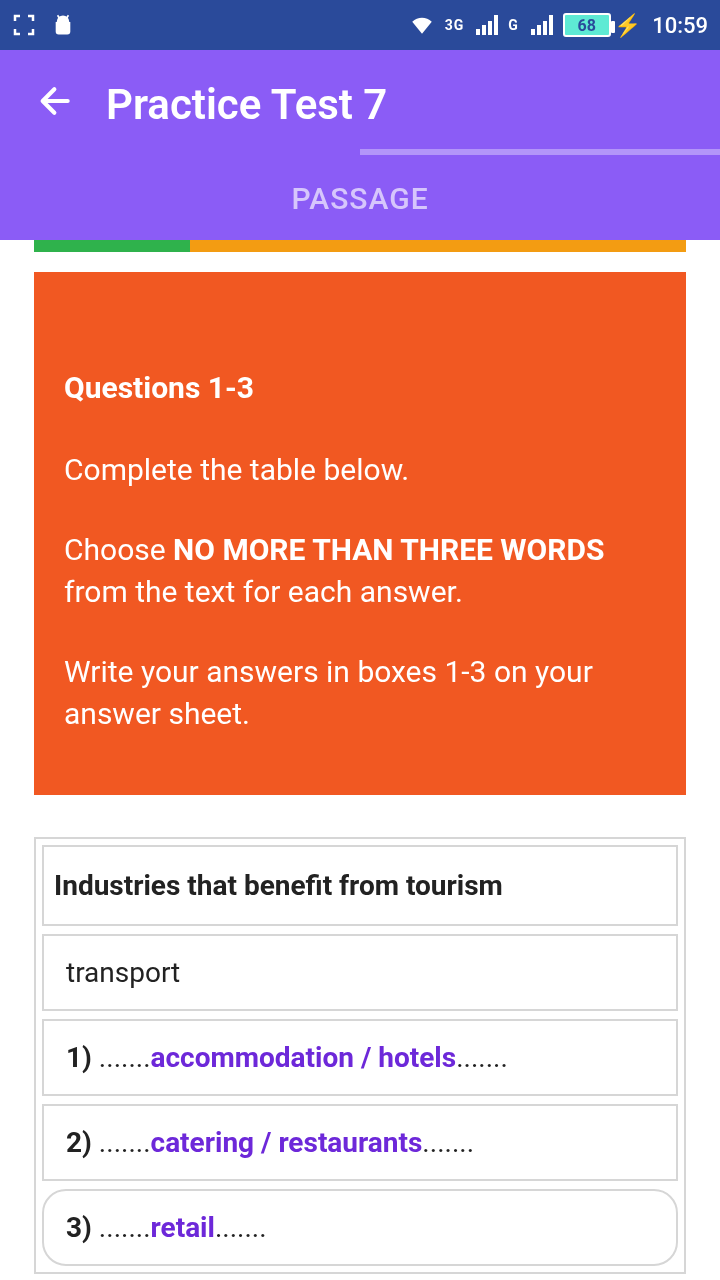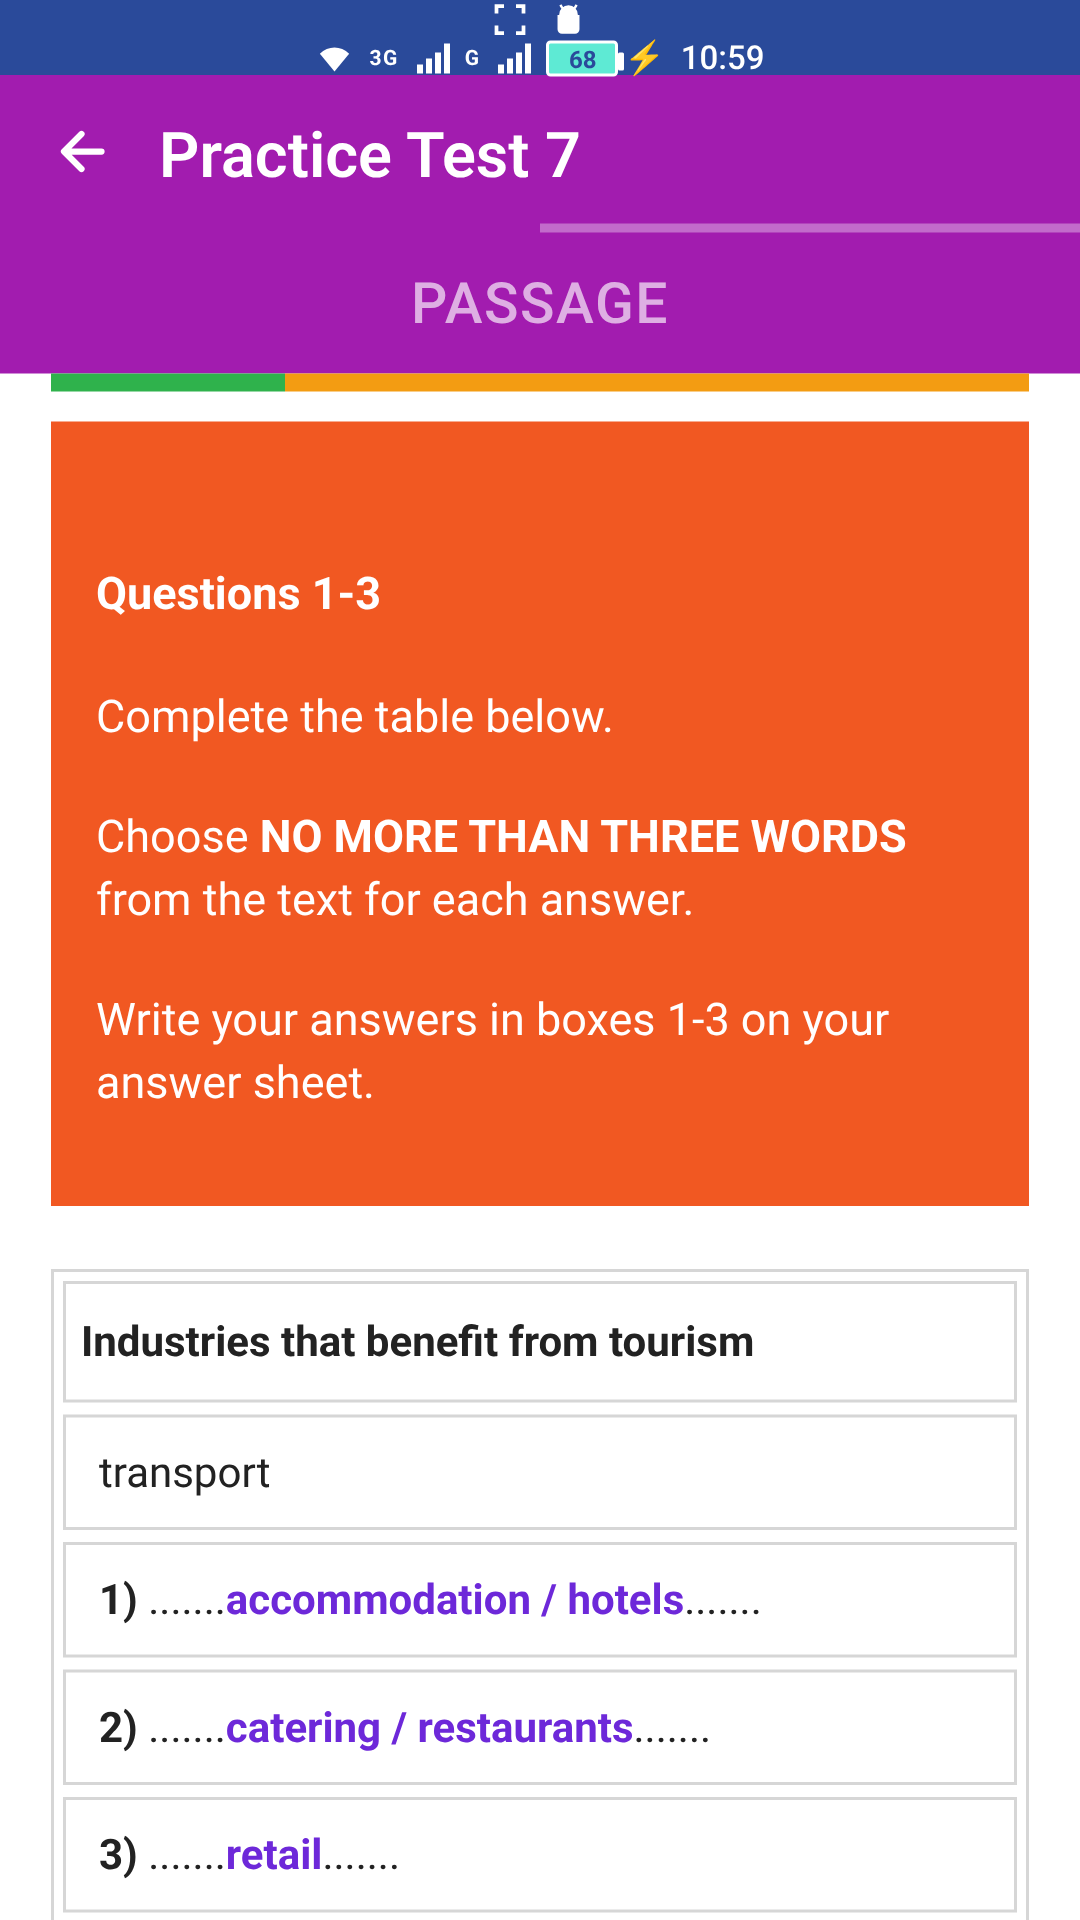--- a/index.html
+++ b/index.html
@@ -13,54 +13,53 @@
   .status-bar {
     height: 50px;
     background: #2a4a9a;
     color: #fff;
     display: flex;
     align-items: center;
     justify-content: space-between;
     padding: 0 12px;
     font-size: 22px;
     font-weight: 500;
-    flex-direction: column;
   }
   .status-left { display: flex; gap: 14px; align-items: center; }
   .status-right { display: flex; gap: 10px; align-items: center; }
   .sb-icon { display:inline-flex; }
   .battery-box {
     display:inline-flex; align-items:center; gap:2px;
   }
   .battery {
     width: 48px; height: 24px; border: 2px solid #fff; border-radius:3px;
     display:flex; align-items:center; justify-content:center;
     font-size:16px; font-weight:700; color:#2a4a9a; background:#5eead4;
     position:relative;
   }
   .battery::after{
     content:""; position:absolute; right:-6px; top:6px; width:4px; height:12px; background:#fff; border-radius:1px;
   }
   .bolt { font-size:22px; margin-left:2px; }
   .header {
-    background: #a21caf;
+    background: #8b5cf6;
     color: #fff;
   }
   .title-row {
     display:flex; align-items:center; gap:30px;
     padding: 30px 36px 26px 36px;
   }
   .back-arrow { font-size: 40px; line-height:1; }
   .page-title { font-size: 42px; font-weight: 600; }
   .tab-row {
     display:flex; position:relative;
   }
   .tab {
     flex:1; text-align:center; padding: 26px 0 24px 0;
-    font-size: 38px; font-weight:500; letter-spacing:1px;
+    font-size: 30px; font-weight:500; letter-spacing:1px;
     color: rgba(255,255,255,0.65);
   }
   .tab.active { color:#fff; }
   .thin-top-indicator{
     position:absolute; top:-6px; left:50%; right:0; height:6px;
     background: rgba(255,255,255,0.35);
   }
   .content { padding: 0 34px 0 34px; }
   .progress-strip {
     height: 12px; display:flex; margin-bottom: 20px;
@@ -81,21 +80,21 @@
     border: 2px solid #d6d6d6;
     padding: 6px;
   }
   .trow {
     border: 2px solid #d6d6d6;
     padding: 20px 22px;
     font-size: 28px;
     margin-bottom: 8px;
     color:#222;
   }
-  .trow:last-child { margin-bottom:0; }
+  .trow:last-child { margin-bottom:0;border-radius:24px; }
   .trow.header-row { font-weight:700; padding: 22px 10px;}
   .trow .num { font-weight:700; }
   .trow .dots-lead { }
   .trow .answer { color:#6d28d9; font-weight:700; }
   .signal-bars {
     display:inline-flex; align-items:flex-end; gap:2px; height:20px;
   }
   .signal-bars span { width:4px; background:#fff; }
   .b1{height:6px}.b2{height:10px}.b3{height:14px}.b4{height:20px}
   .net-label { font-size:14px; font-weight:700; letter-spacing:1px; margin-right:2px;}

